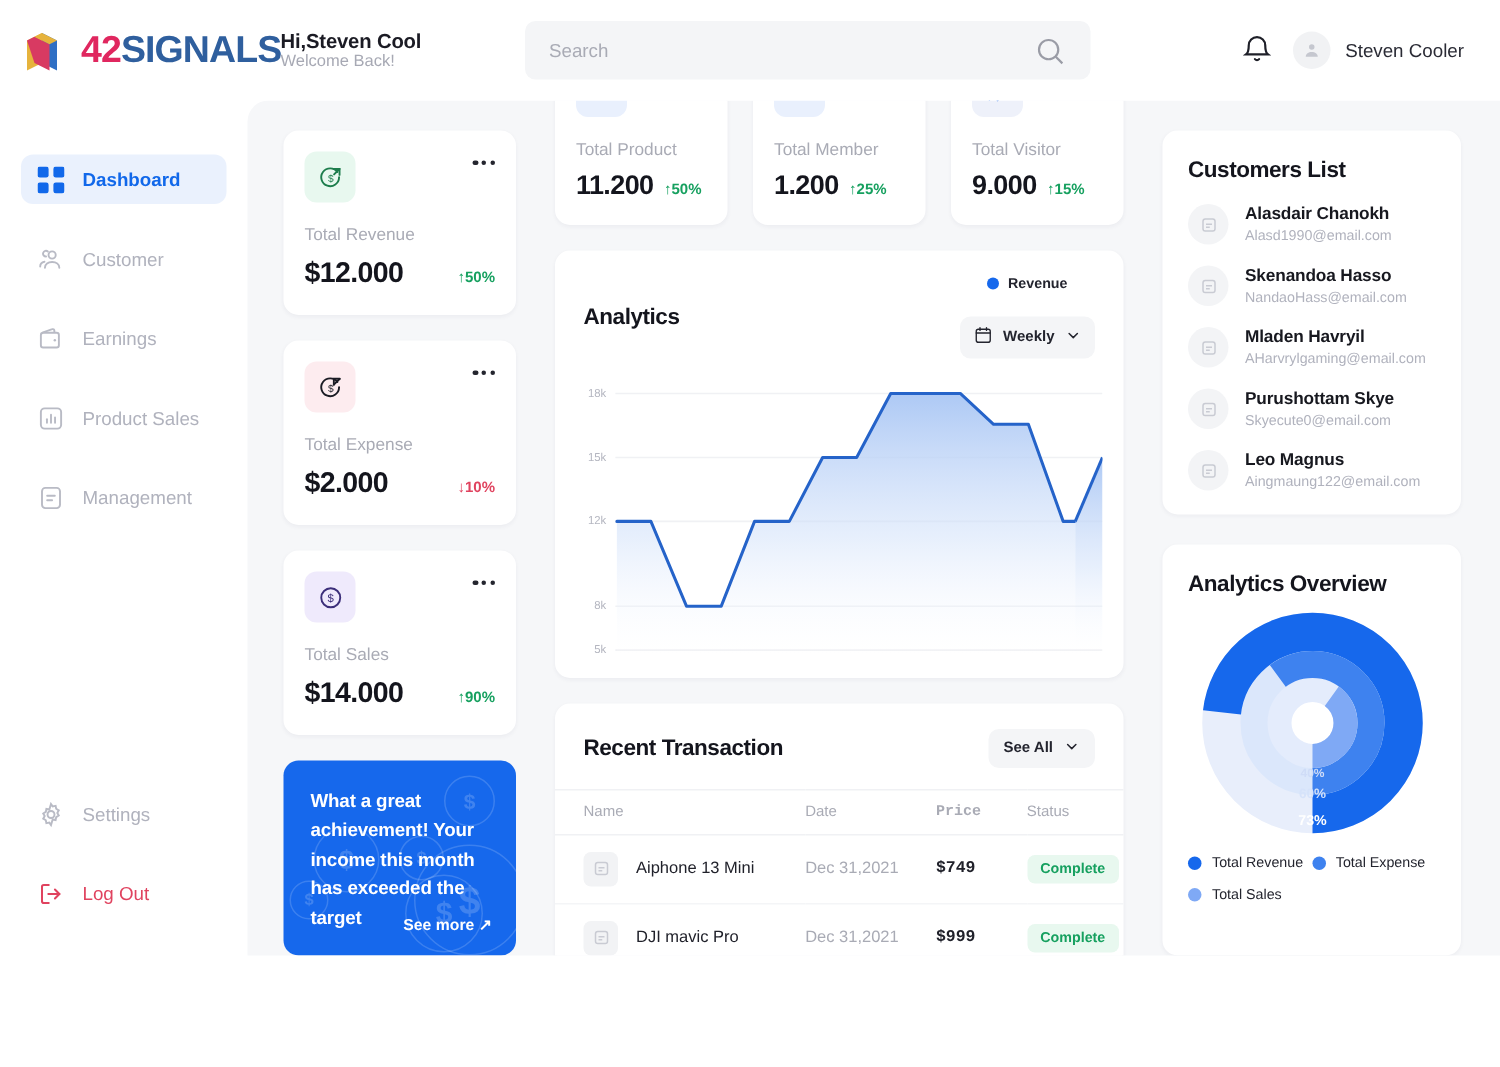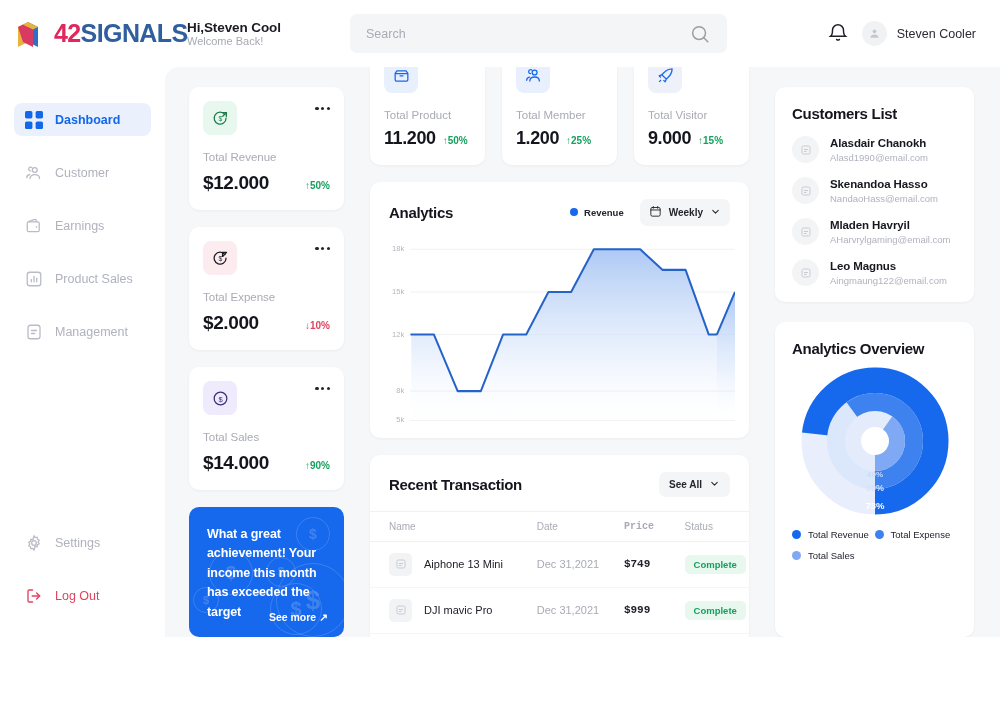--- a/index.html
+++ b/index.html
@@ -119,21 +119,21 @@
 
   
   .panel-head { display: flex; align-items: center; justify-content: space-between; padding: 17px 19px 0 19px; }
   .panel-title { font-size: 15px; font-weight: 700; color: #14151d; letter-spacing: -0.3px; }
   .legend-pill { display: flex; align-items: center; gap: 6px; font-size: 9.5px; font-weight: 700; color: #23242e; }
   .legend-dot { width: 8px; height: 8px; border-radius: 50%; background: #1668ec; }
   .sel {
     display: flex; align-items: center; gap: 7px; background: #f4f5f7; border-radius: 7px;
     padding: 6px 9px; font-size: 10px; font-weight: 700; color: #23242e; cursor: pointer;
   }
-  .head-tools { display: flex; align-items: center; gap: 16px; }
+  .head-tools { display: flex; align-items: center; gap: 16px; flex-direction: column; }
   .chart-area { padding: 12px 14px 10px 12px; }
   .xaxis { display: flex; padding: 0 10px 0 36px; margin-top: 2px; }
   .xaxis span { flex: 1; text-align: center; font-size: 9.5px; color: #b4b6c0; }
 
   
   .see-all {
     display: flex; align-items: center; gap: 7px; background: #f4f5f7; border-radius: 7px;
     padding: 6px 10px; font-size: 10px; font-weight: 700; color: #23242e; cursor: pointer;
   }
   .tbl { width: 100%; border-collapse: collapse; margin-top: 14px; }
@@ -629,20 +629,33 @@
             </div>
             <div class="cust">
               <span class="cust-av">
                 <svg viewBox="0 0 24 24" width="12" height="12" fill="none" stroke="currentColor" stroke-width="2">
                     <rect x="4" y="4" width="16" height="16" rx="3"></rect>
                     <line x1="8" y1="11" x2="16" y2="11"></line>
                     <line x1="8" y1="15" x2="13" y2="15"></line>
                   </svg>
               </span>
               <span>
+                <span class="cust-name" style="display:block">Purushottam Skye</span>
+                <span class="cust-mail" style="display:block">Skyecute0@email.com</span>
+              </span>
+            </div>
+            <div class="cust">
+              <span class="cust-av">
+                <svg viewBox="0 0 24 24" width="12" height="12" fill="none" stroke="currentColor" stroke-width="2">
+                    <rect x="4" y="4" width="16" height="16" rx="3"></rect>
+                    <line x1="8" y1="11" x2="16" y2="11"></line>
+                    <line x1="8" y1="15" x2="13" y2="15"></line>
+                  </svg>
+              </span>
+              <span>
                 <span class="cust-name" style="display:block">Leo Magnus</span>
                 <span class="cust-mail" style="display:block">Aingmaung122@email.com</span>
               </span>
             </div>
           </div>
         </div>
 
         <div class="card donut-card">
           <div class="panel-title">Analytics Overview</div>
           <div class="donut-wrap">

